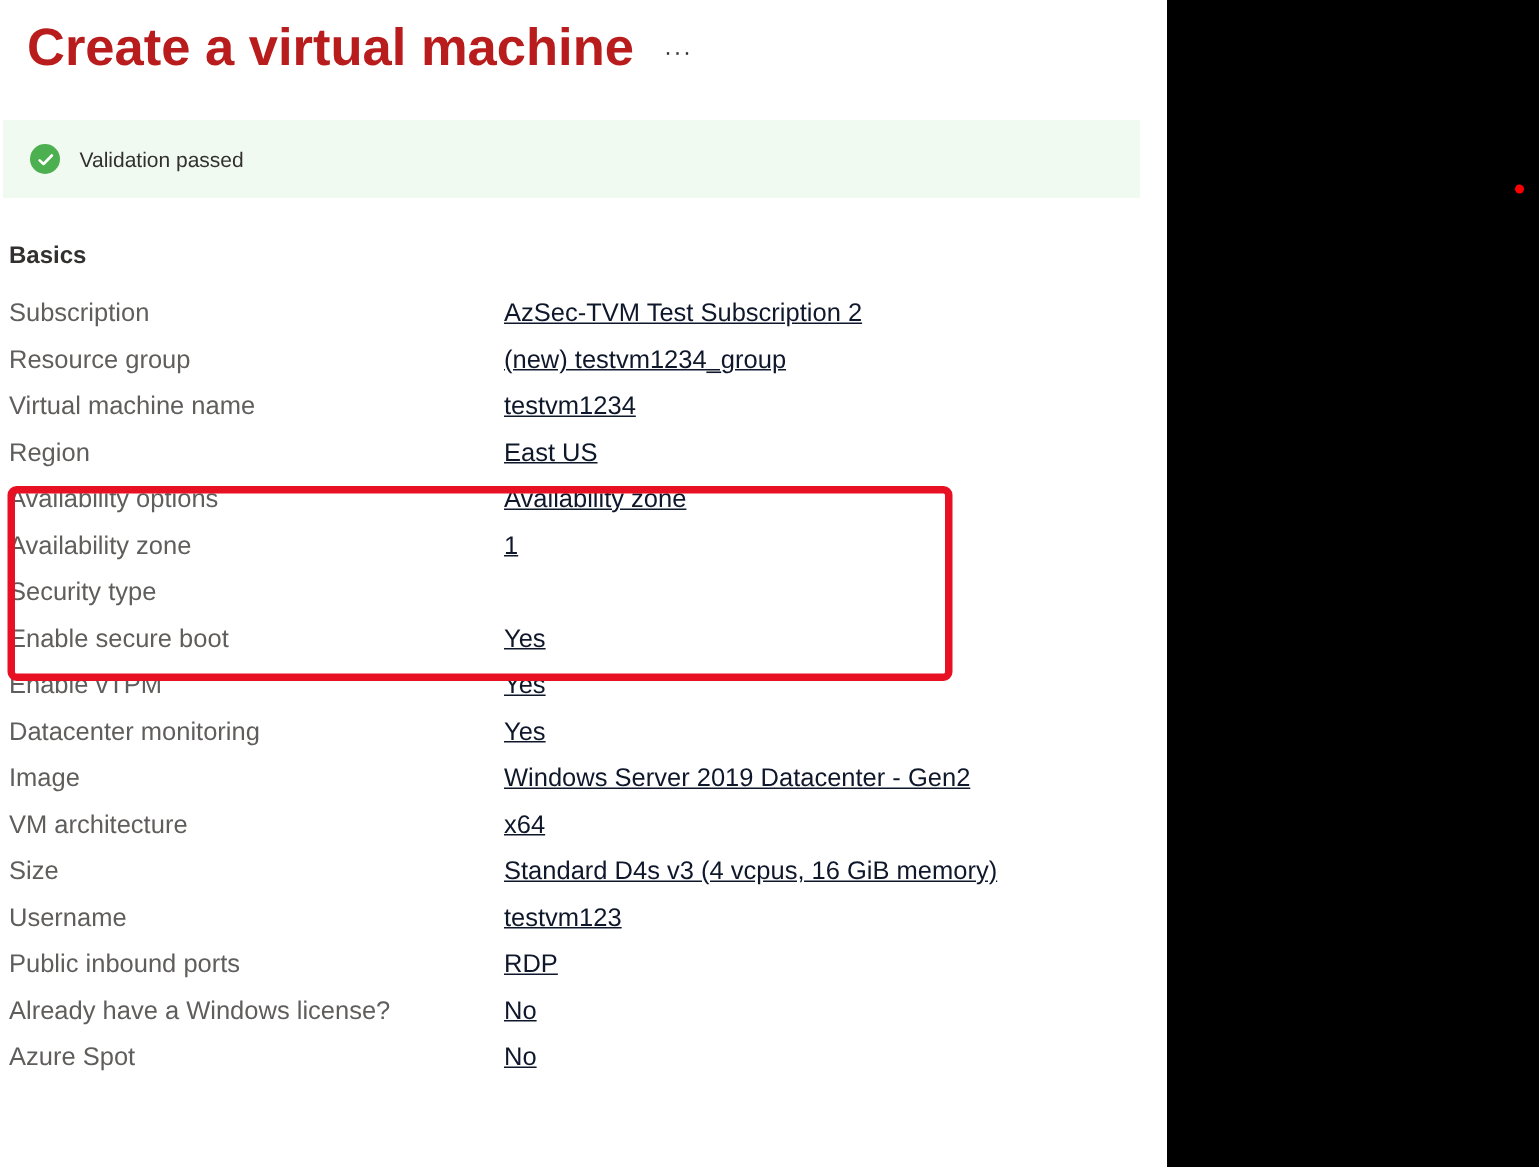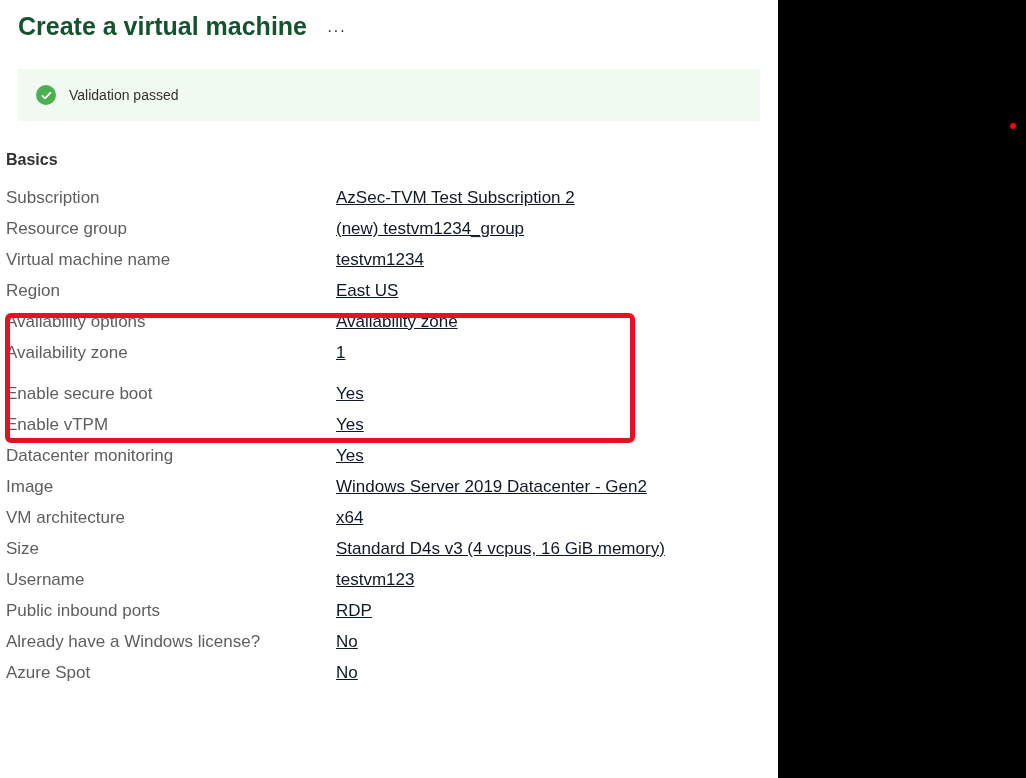--- a/index.html
+++ b/index.html
@@ -27,40 +27,40 @@
       height: 778px;
       background: #000000;
       position: relative;
     }
     .header {
       display: flex;
       align-items: center;
       padding: 12px 18px 28px 18px;
     }
     .page-title {
-      font-size: 25px;
+      font-size: 35px;
       font-weight: 600;
-      color: #14532d;
+      color: #b91c1c;
       margin-right: 20px;
     }
     .more-icon {
       font-size: 16px;
       color: #323130;
       letter-spacing: 1px;
       cursor: pointer;
       position: relative;
       top: 4px;
     }
     .validation-banner {
       background: #f1faf1;
       padding: 16px 18px;
       display: flex;
       align-items: center;
       gap: 13px;
-      margin: 0 18px 0 18px;
+      margin: 0 18px 0 2px;
     }
     .check-icon {
       width: 20px;
       height: 20px;
       border-radius: 50%;
       background: #4caf50;
       display: flex;
       align-items: center;
       justify-content: center;
       flex-shrink: 0;
@@ -158,20 +158,21 @@
         </div>
         <div class="details-row">
           <div class="details-label">Availability options</div>
           <div class="details-value">Availability zone</div>
         </div>
         <div class="details-row">
           <div class="details-label">Availability zone</div>
           <div class="details-value">1</div>
         </div>
         <div class="details-row">
+          <div class="details-label">Security type</div>
         </div>
         <div class="details-row">
           <div class="details-label">Enable secure boot</div>
           <div class="details-value">Yes</div>
         </div>
         <div class="details-row">
           <div class="details-label">Enable vTPM</div>
           <div class="details-value">Yes</div>
         </div>
         <div class="details-row">

